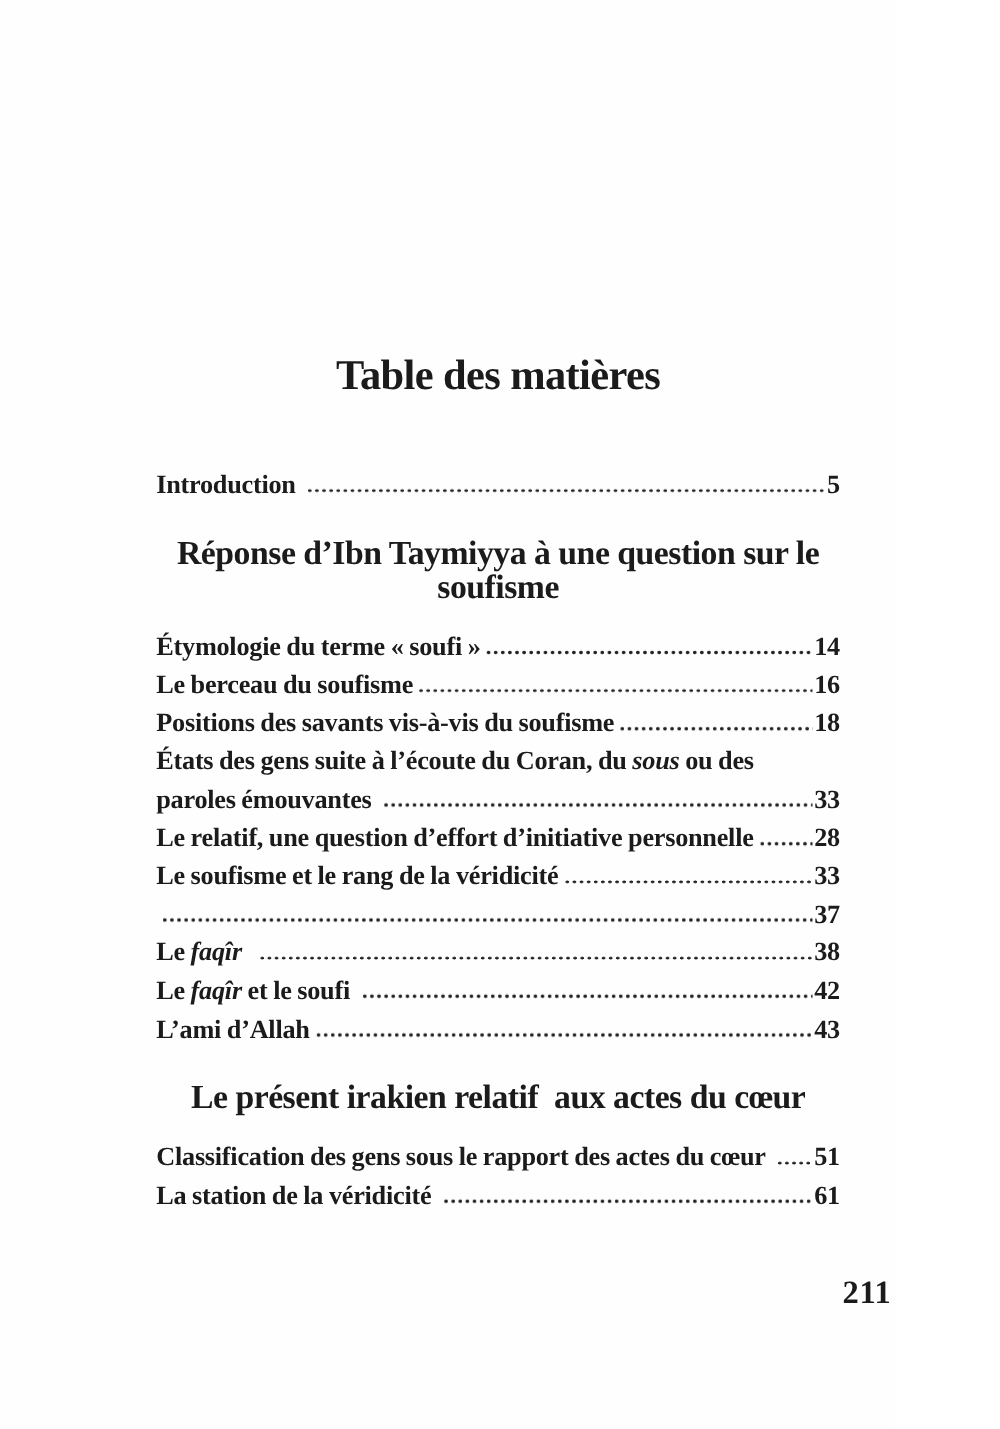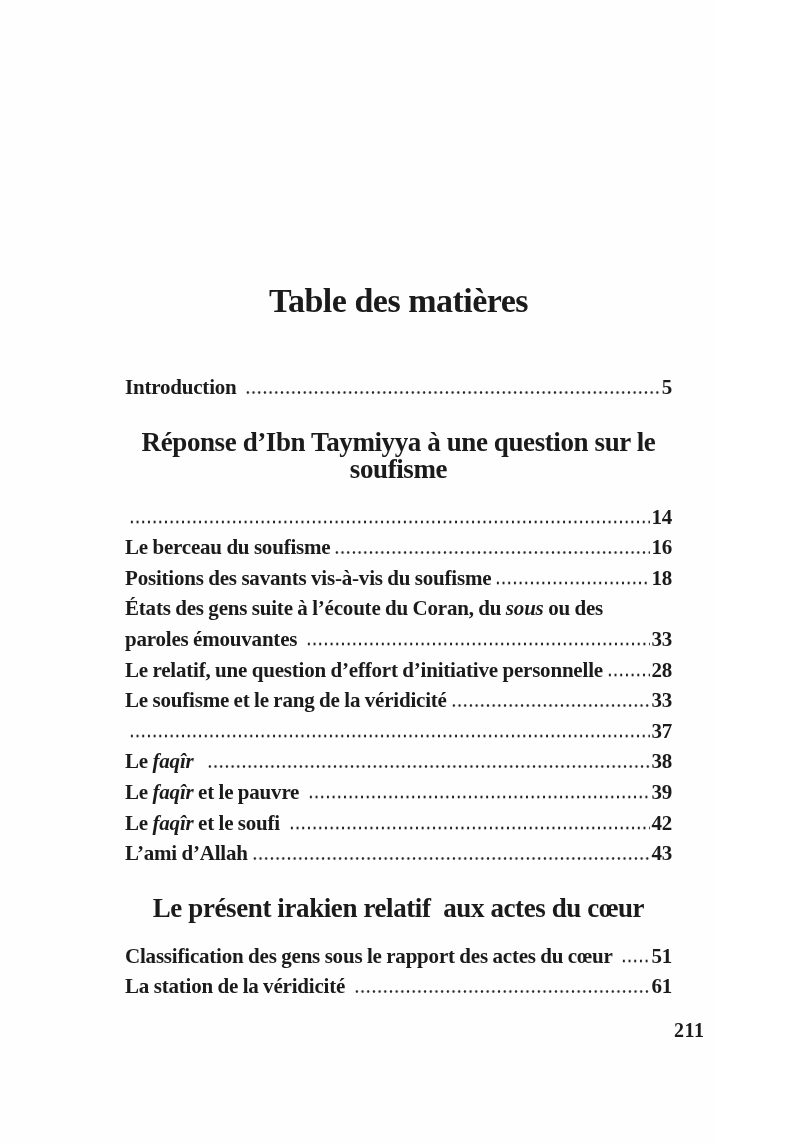--- a/index.html
+++ b/index.html
@@ -69,21 +69,21 @@
     background-repeat: repeat-x;
   }
   .pgnum {
     flex: 0 0 auto;
     white-space: pre;
   }
   .folio {
     position: absolute;
     left: 674px;
     top: 1019px;
-    font-size: 20px;
+    font-size: 26px;
     font-weight: 700;
     letter-spacing: 0.5px;
   }
 </style>
 </head>
 <body>
 
 <div class="page">
   <h1 class="doc-title">Table des matières</h1>
 
@@ -92,20 +92,21 @@
         <div class="toc-line">
           <span class="txt"><span>Introduction </span></span>
           <span class="leader"></span>
           <span class="pgnum">5</span>
         </div>
       </div>
       <div class="toc-heading">Réponse d’Ibn Taymiyya à une question sur le
 soufisme</div>
       <div class="toc-entry">
         <div class="toc-line">
+          <span class="txt"><span>Étymologie du terme « soufi »</span></span>
           <span class="leader"></span>
           <span class="pgnum">14</span>
         </div>
       </div>
       <div class="toc-entry">
         <div class="toc-line">
           <span class="txt"><span>Le berceau du soufisme</span></span>
           <span class="leader"></span>
           <span class="pgnum">16</span>
         </div>
@@ -149,27 +150,20 @@
       </div>
       <div class="toc-entry">
         <div class="toc-line">
           <span class="txt"><span>Le </span><span class="it">faqîr</span><span>  </span></span>
           <span class="leader"></span>
           <span class="pgnum">38</span>
         </div>
       </div>
       <div class="toc-entry">
         <div class="toc-line">
-          <span class="txt"><span>Le </span><span class="it">faqîr</span><span> et le pauvre </span></span>
-          <span class="leader"></span>
-          <span class="pgnum">39</span>
-        </div>
-      </div>
-      <div class="toc-entry">
-        <div class="toc-line">
           <span class="txt"><span>Le </span><span class="it">faqîr</span><span> et le soufi </span></span>
           <span class="leader"></span>
           <span class="pgnum">42</span>
         </div>
       </div>
       <div class="toc-entry">
         <div class="toc-line">
           <span class="txt"><span>L’ami d’Allah</span></span>
           <span class="leader"></span>
           <span class="pgnum">43</span>

